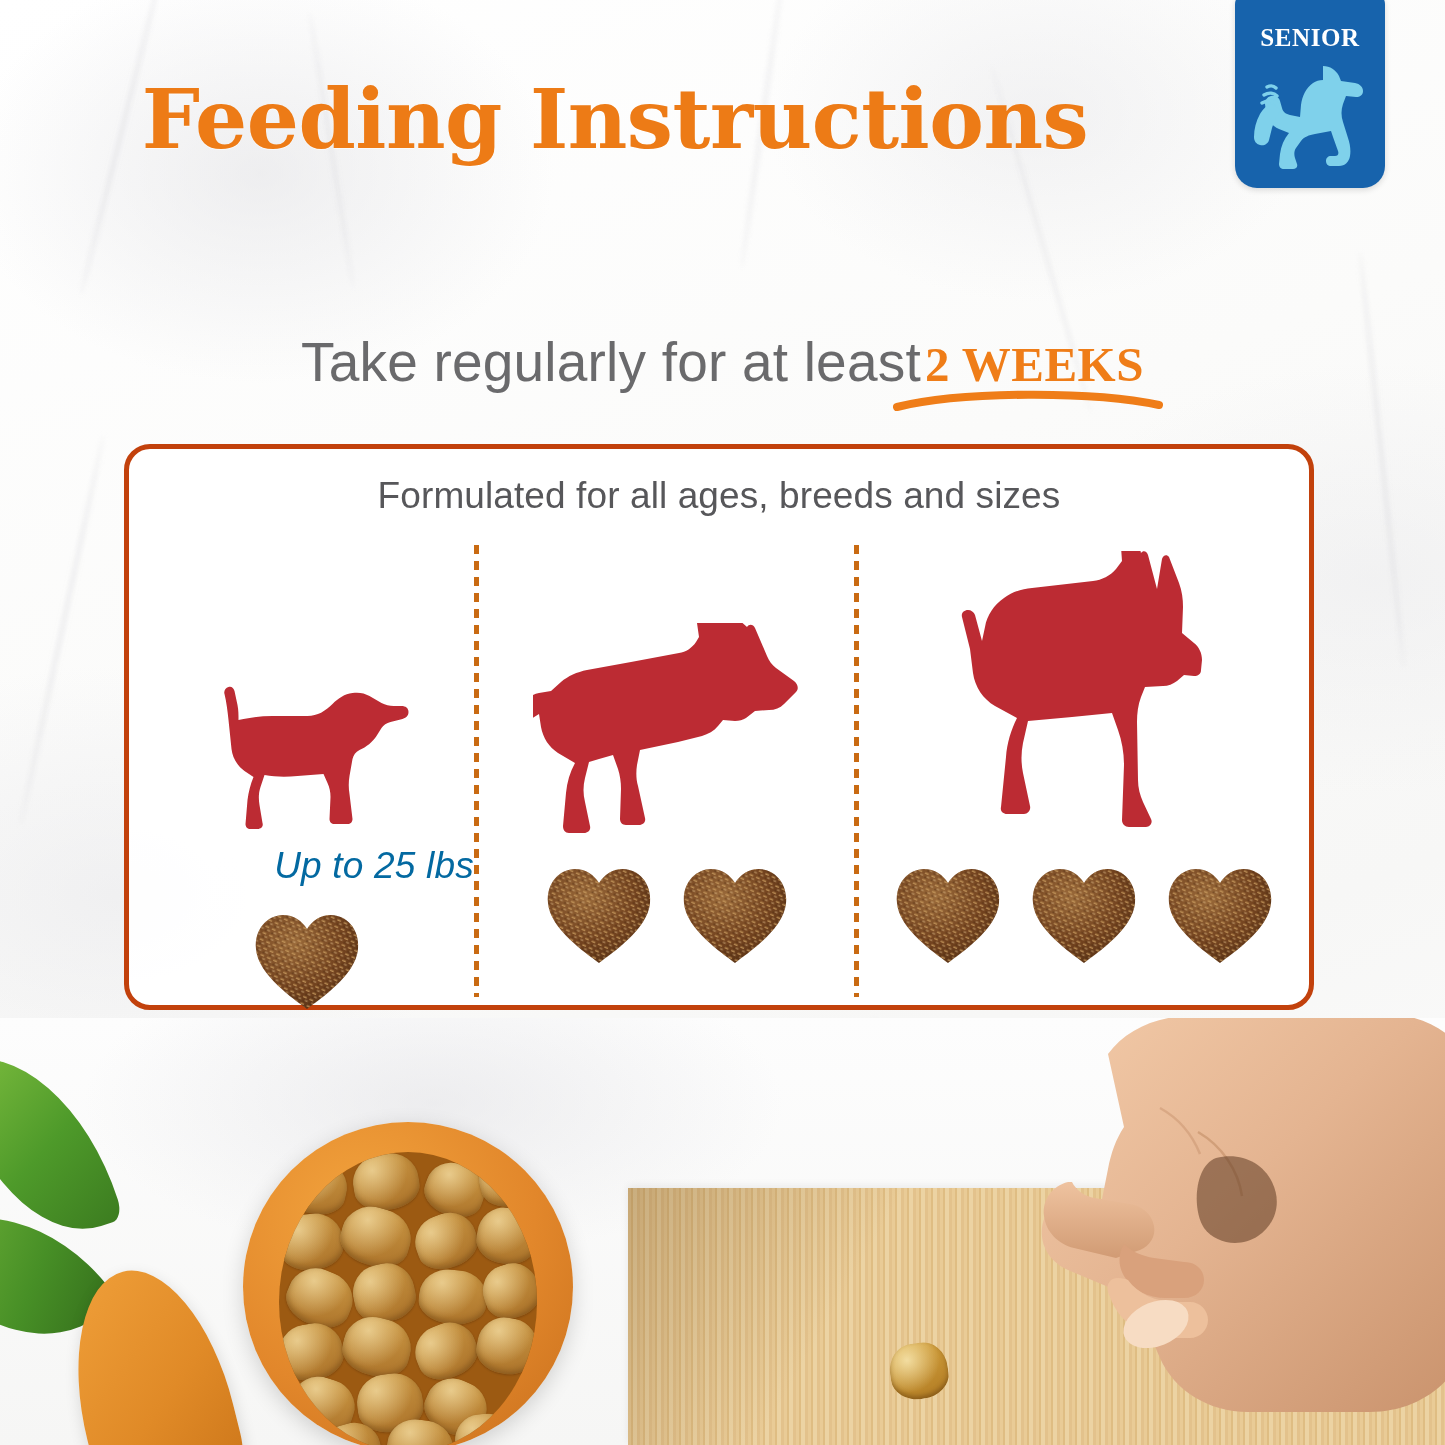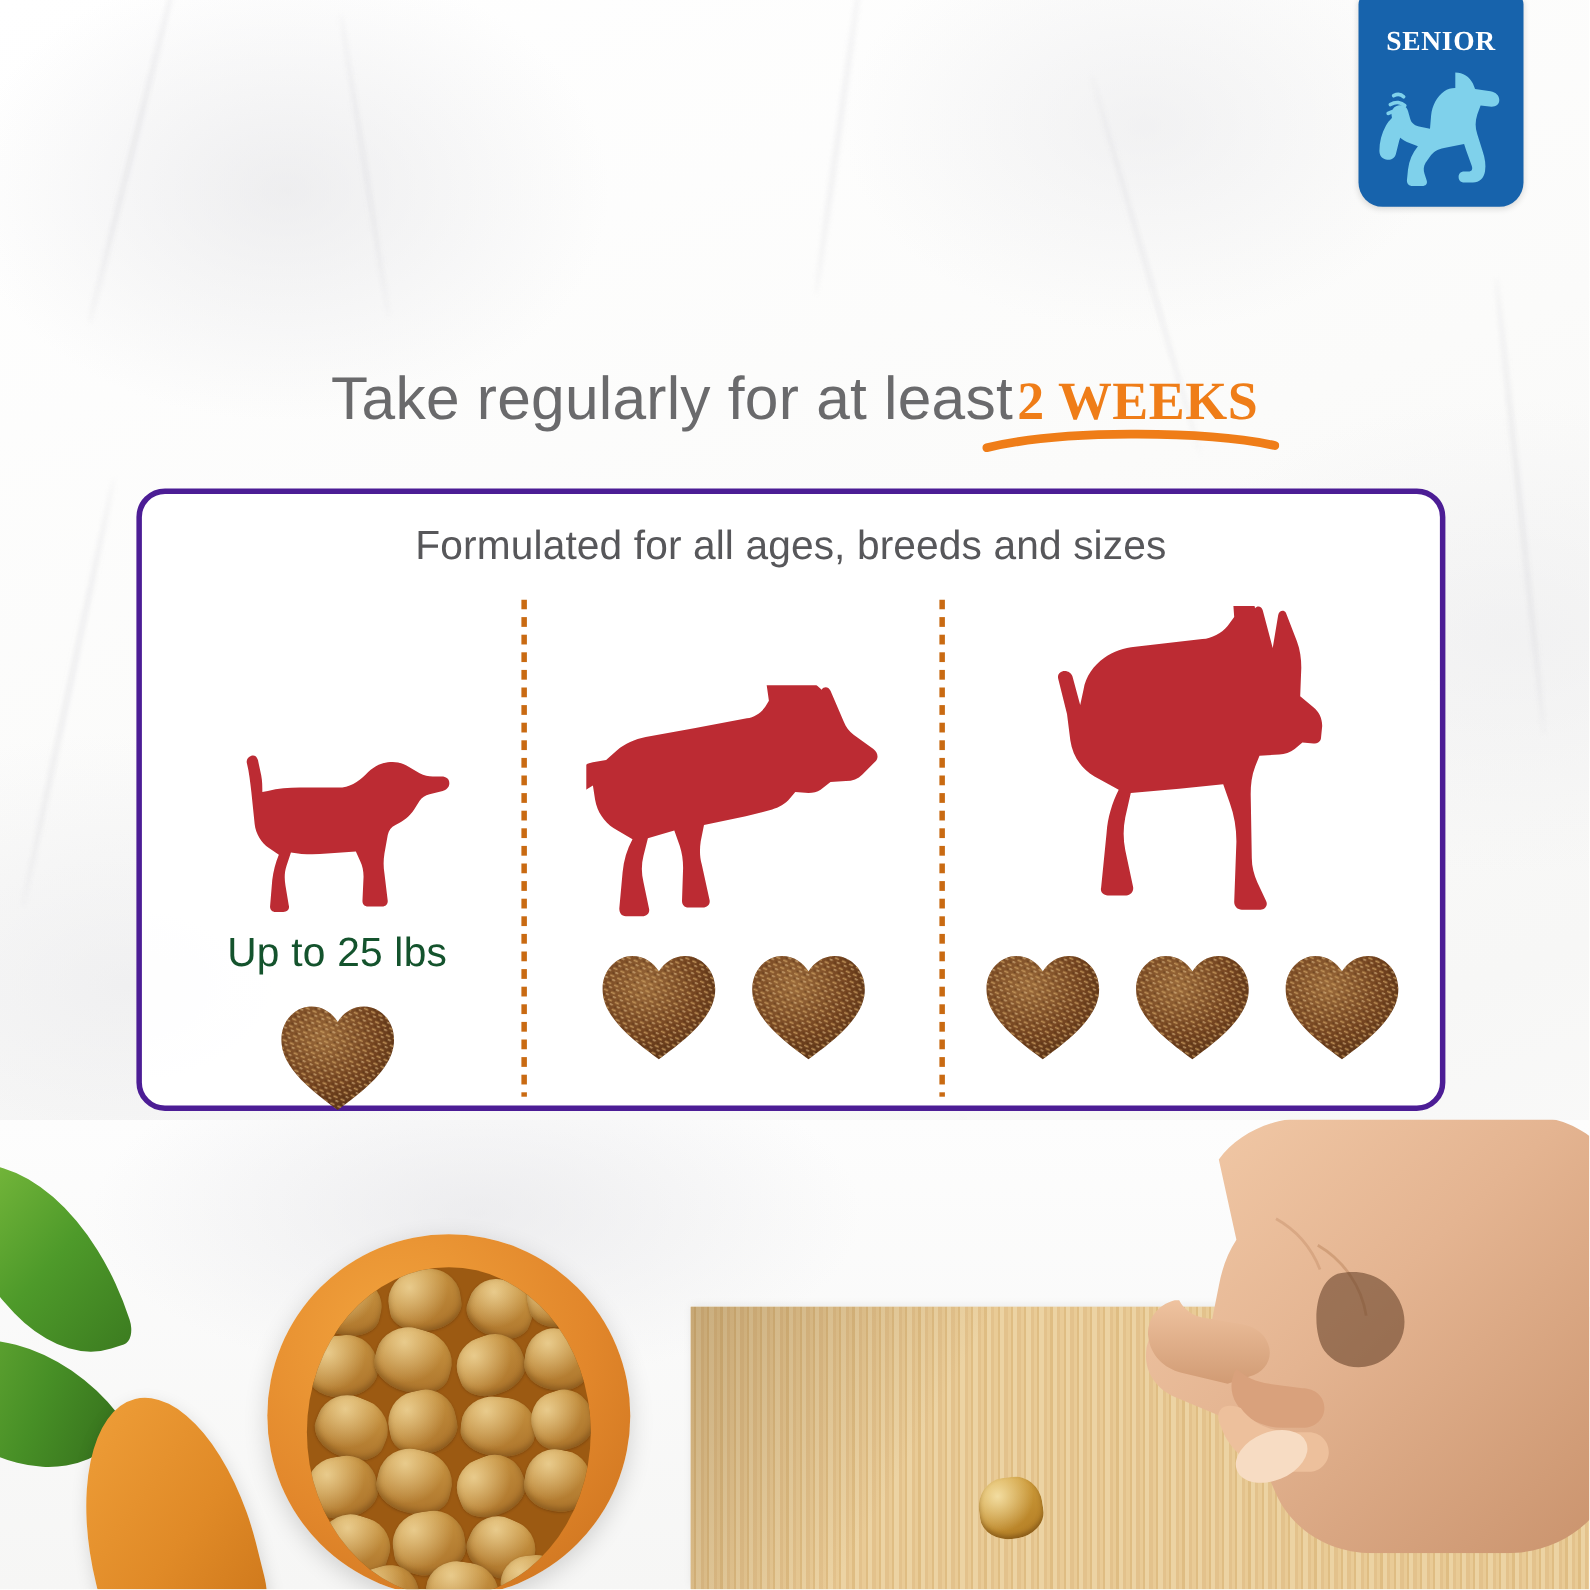--- a/index.html
+++ b/index.html
@@ -130,21 +130,21 @@
     height: 26px;
   }
 
   
   .feed-card {
     position: absolute;
     left: 124px;
     top: 444px;
     width: 1190px;
     height: 566px;
-    border: 5px solid #4c1d95;
+    border: 5px solid #c2410c;
     border-radius: 26px;
     background: rgba(255,255,255,0.93);
     box-sizing: border-box;
     z-index: 4;
   }
   .card-caption {
     position: absolute;
     left: 0;
     top: 26px;
     width: 100%;
@@ -180,25 +180,26 @@
     height: 296px;
   }
   .dog-svg {
     position: absolute;
     bottom: 0;
     left: 50%;
     transform: translateX(-50%);
     display: block;
   }
   .weight-label {
-    text-align: center;
-    color: #14532d;
+    text-align: right;
+    color: #0369a1;
     font-size: 37px;
     letter-spacing: 0.2px;
     margin-top: 4px;
+    font-style: italic;
   }
   .treat-row {
     display: flex;
     justify-content: center;
     align-items: center;
     gap: 22px;
     margin-top: 22px;
   }
   .treat {
     position: relative;
@@ -352,20 +353,21 @@
         <path d="M22 48c-4 1-8 5-11 10-4 7-6 15-6 23 0 4 2 7 6 8 4 1 8-1 9-5l3-12c2-7 5-13 9-18l-10-6z"></path>
       </g>
       <g stroke="#7FD1EB" stroke-width="3.4" fill="none" stroke-linecap="round">
         <path d="M18 31c4-2 7-1 9 1"></path>
         <path d="M15 39c5-3 10-2 13 1"></path>
         <path d="M13 47c6-3 12-2 16 2"></path>
       </g>
     </svg>
   </div>
 
+  <div class="title">Feeding Instructions</div>
 
 
   <div class="tagline-wrap">
     <span class="tagline-plain">Take regularly for at least</span><span class="tagline-em">2 WEEKS</span>
   </div>
   <svg class="swoosh" viewBox="0 0 270 26">
     <path d="M4 21 C70 5, 200 5, 266 19" stroke="#EF7D18" stroke-width="8" fill="none" stroke-linecap="round"></path>
   </svg>
 
   <div class="feed-card">

